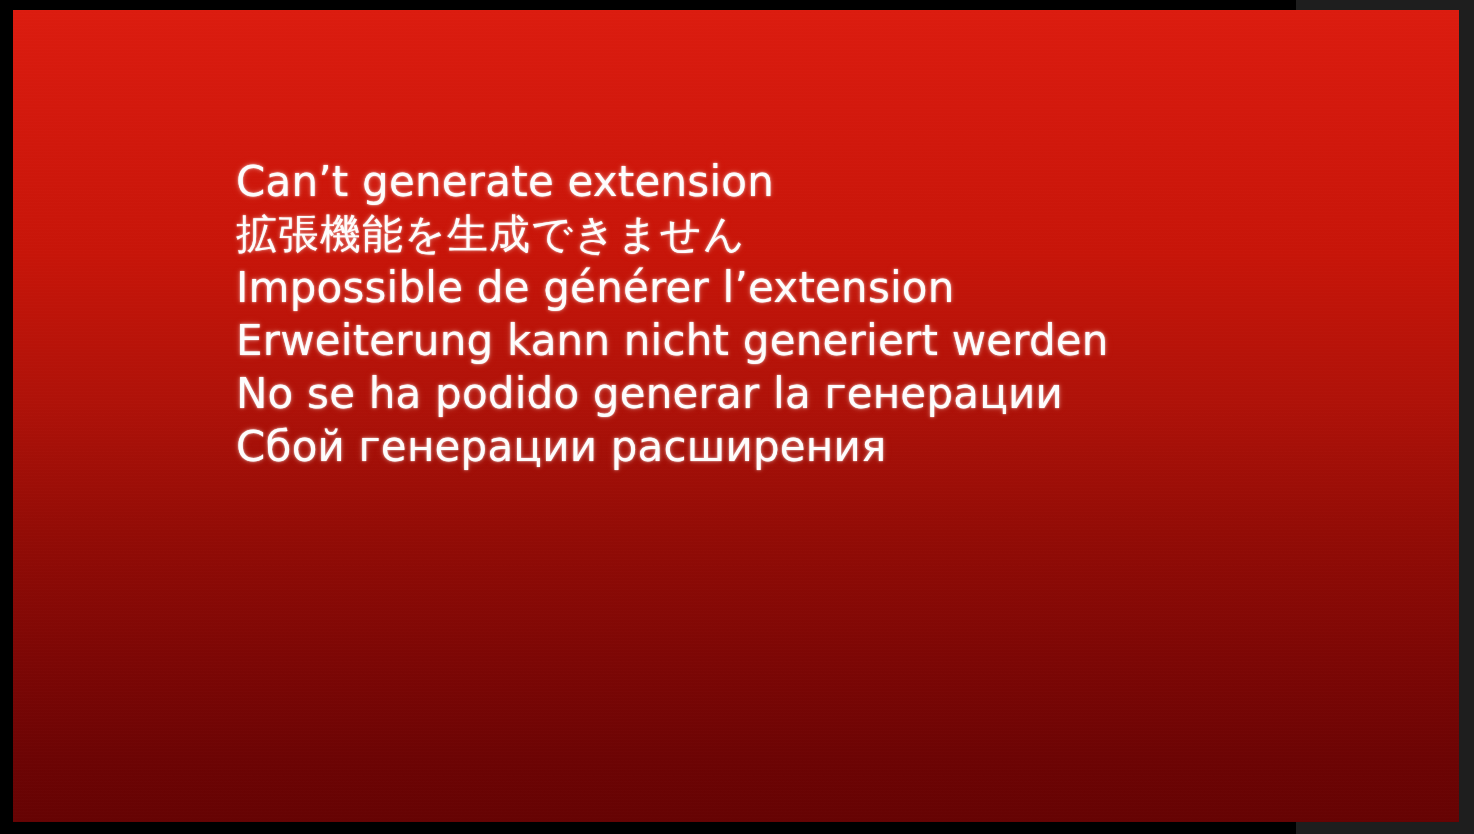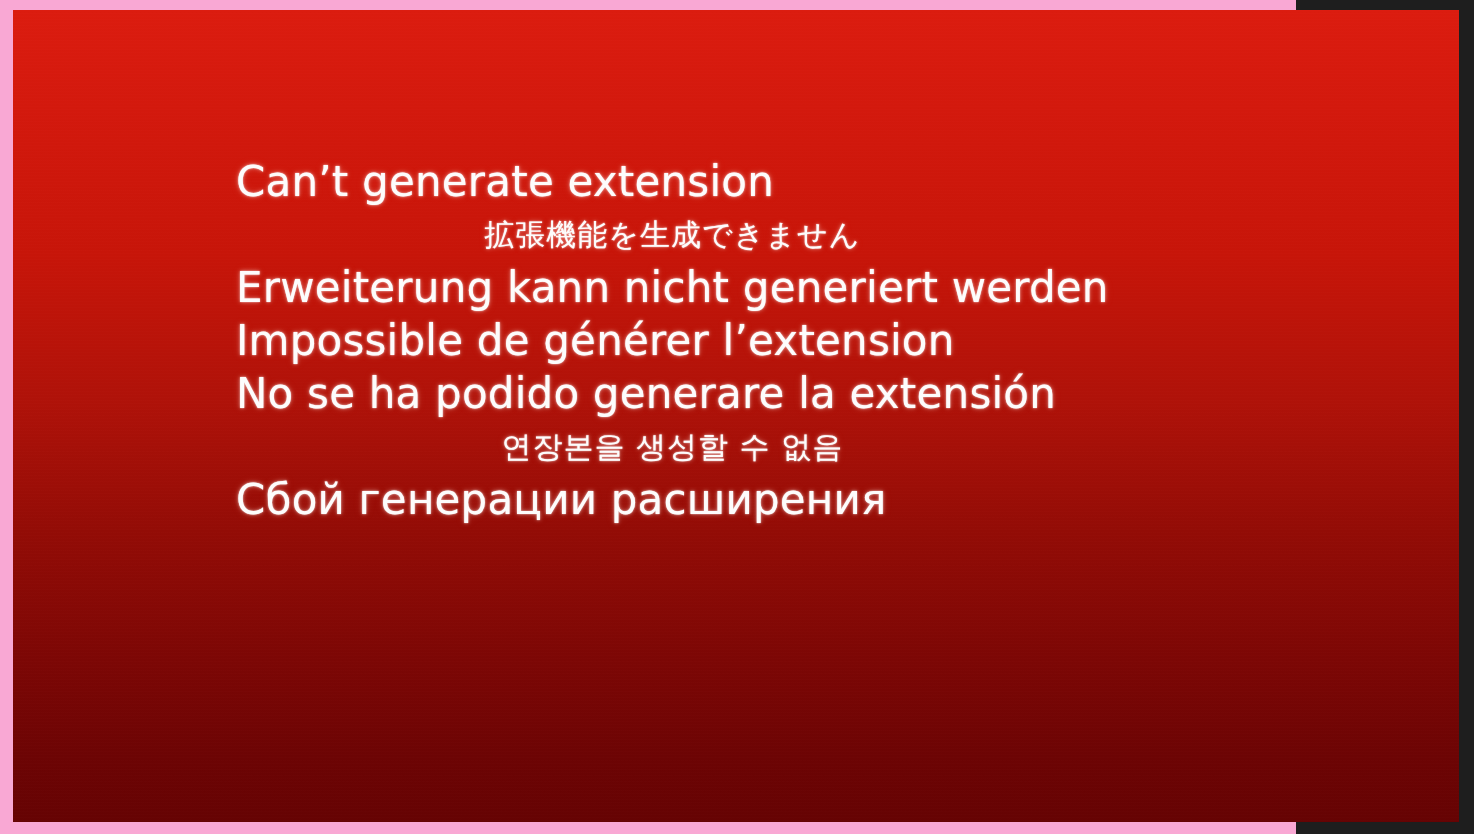--- a/index.html
+++ b/index.html
@@ -12,21 +12,21 @@
     height: 834px;
     overflow: hidden;
     font-family: "DejaVu Sans", sans-serif;
   }
 
   
   .screen {
     position: relative;
     width: 1296px;
     height: 834px;
-    background: #f9a8d4;
+    background: #000000;
     box-sizing: border-box;
   }
 
   
   .error-panel {
     position: absolute;
     left: 13px;
     top: 10px;
     width: 1446px;
     height: 812px;
@@ -79,35 +79,33 @@
     color: #fdfcfc;
     white-space: nowrap;
     letter-spacing: 0.2px;
     text-shadow:
       0 0 1.5px rgba(255,255,255,0.85),
       0 0 4px rgba(255,235,230,0.45),
       0 0 9px rgba(255,160,140,0.22);
   }
 
   .message-line.cjk {
-    font-size: 30px;
+    font-size: 41px;
     letter-spacing: 1px;
-    text-align: center;
   }
 </style>
 </head>
 <body>
 
 <div class="screen">
   <div class="error-panel">
 
     <div class="message-list">
       <span class="message-line">Can’t generate extension</span>
       <span class="message-line cjk">拡張機能を生成できません</span>
+      <span class="message-line">Impossible de générer l’extension</span>
       <span class="message-line">Erweiterung kann nicht generiert werden</span>
-      <span class="message-line">Impossible de générer l’extension</span>
-      <span class="message-line">No se ha podido generare la extensión</span>
-      <span class="message-line cjk">연장본을 생성할 수 없음</span>
+      <span class="message-line">No se ha podido generar la генерации</span>
       <span class="message-line">Сбой генерации расширения</span>
     </div>
 
   </div>
 </div>
 
 </body></html>

